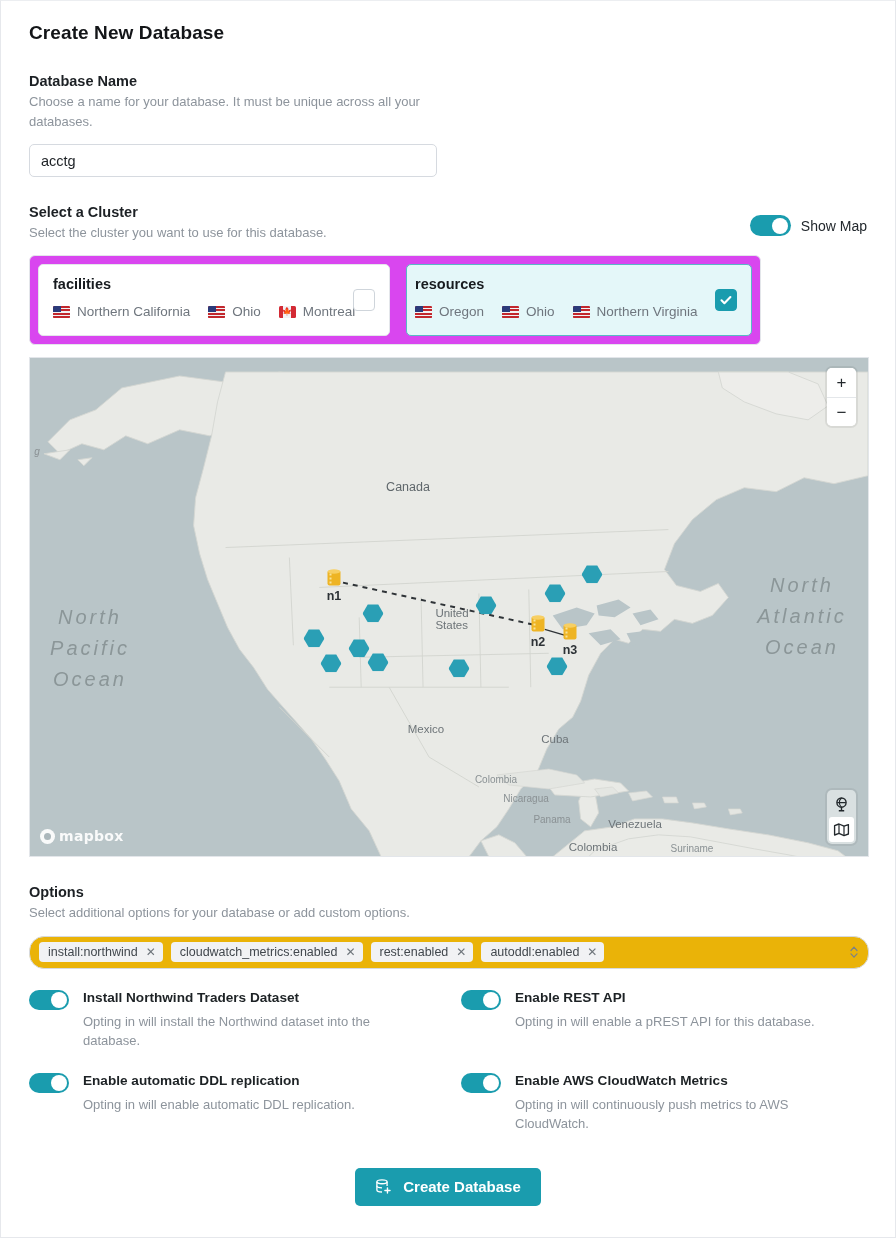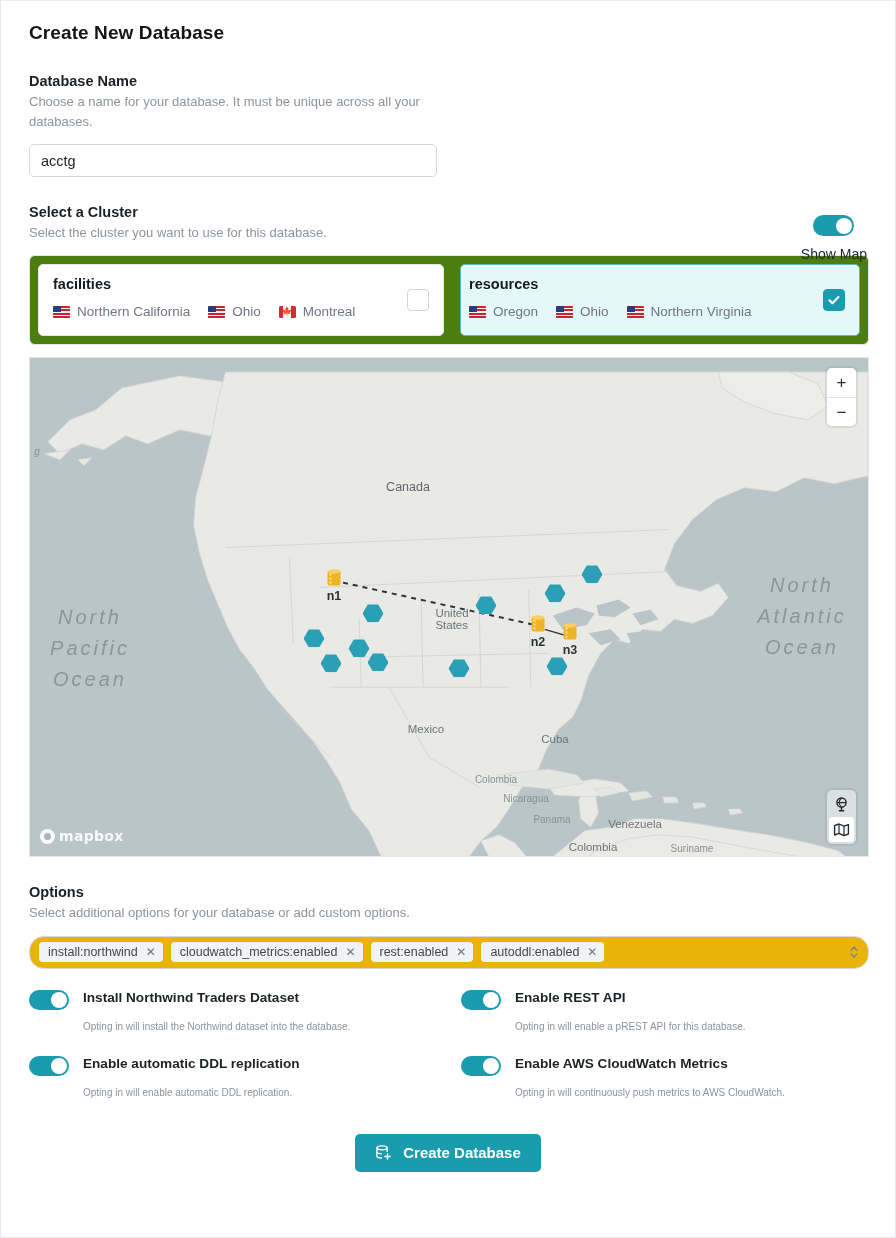--- a/index.html
+++ b/index.html
@@ -46,42 +46,42 @@
     background: #fff; color: #1d2125;
     font-family: "Liberation Sans", sans-serif; font-size: 14.5px;
     padding: 14px 11px;
     outline: none;
   }
 
   
   .cluster-head { margin-top: 27px; position: relative; }
   .showmap {
     position: absolute; right: 0; top: 11px;
-    display: flex; align-items: center; gap: 10px; flex-direction: column;
+    display: flex; align-items: center; gap: 10px;
   }
   .showmap-label { font-size: 14px; color: #22282d; }
 
   .toggle {
     width: 41px; height: 21px; border-radius: 11px;
     background: #1a9cae; position: relative; flex: none;
     cursor: pointer;
   }
   .toggle.small { width: 40px; height: 20px; border-radius: 10px; }
   .toggle .knob {
     position: absolute; top: 2.5px; right: 2.5px;
     width: 16px; height: 16px; border-radius: 50%; background: #fff;
   }
 
   .cluster-panel {
     margin-top: 12px;
     border: 1px solid #e3e6ea; border-radius: 6px;
-    background: #4d7c0f;
+    background: #d946ef;
     display: flex; gap: 0;
     padding: 8px;
-    width: 840px;
+    width: 732px;
   }
   .cluster-card {
     position: relative;
     flex: 1 1 0;
     border: 1px solid #e3e6ea; border-radius: 5px;
     background: #fff;
     padding: 11px 14px 12px 14px;
     min-height: 72px;
     cursor: pointer;
   }
@@ -221,21 +221,21 @@
   }
 
   .opt-grid {
     margin-top: 21px;
     display: grid; grid-template-columns: 432px 1fr;
     row-gap: 22px; column-gap: 0;
   }
   .opt { display: flex; align-items: flex-start; gap: 14px; }
   .opt .body { padding-top: 0px; }
   .opt .otitle { font-size: 13.6px; font-weight: bold; color: #1d2225; }
-  .opt .odesc { font-size: 10px; color: #8d949c; line-height: 1.5; margin-top: 14px; max-width: 330px; }
+  .opt .odesc { font-size: 13px; color: #8d949c; line-height: 1.5; margin-top: 7px; max-width: 330px; }
   .opt.right .odesc { max-width: 345px; }
 
   
   .footer { margin-top: 34px; display: flex; justify-content: center; }
   .create-btn {
     display: inline-flex; align-items: center; gap: 11px;
     background: #1a9cae; color: #fff; border: 0; border-radius: 5px;
     height: 38px; padding: 0 20px; cursor: pointer;
     font-family: "Liberation Sans", sans-serif;
     font-size: 15px; font-weight: bold;

